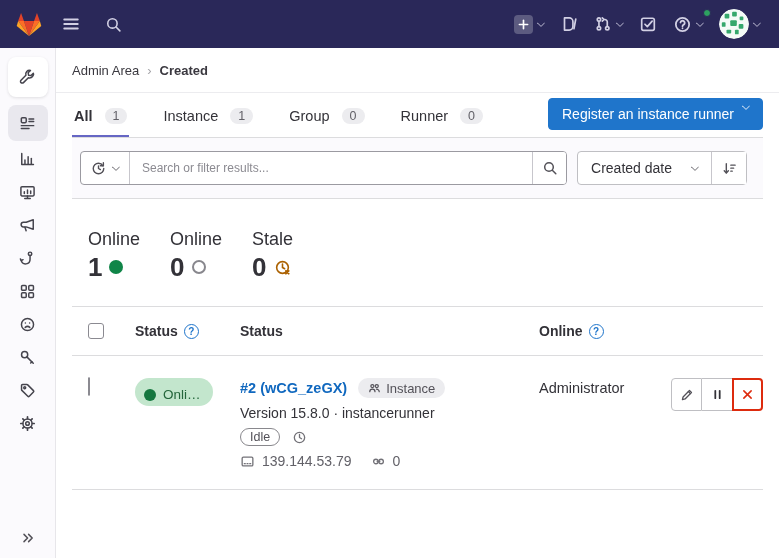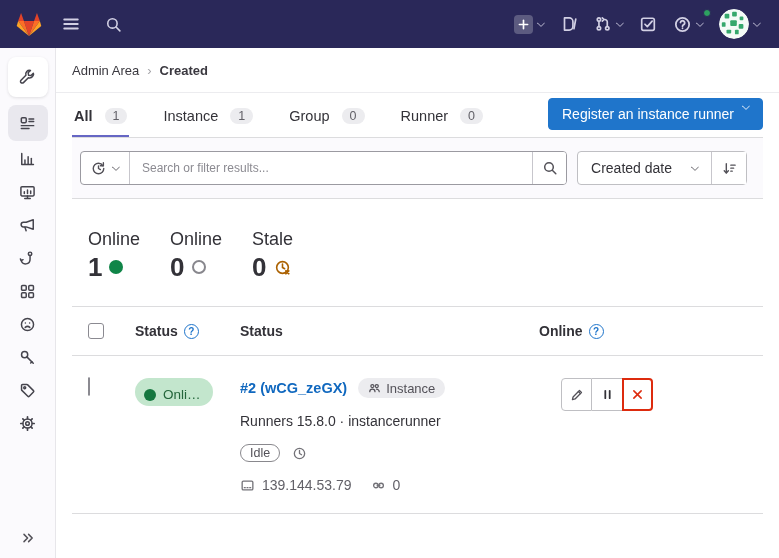--- a/index.html
+++ b/index.html
@@ -83,21 +83,21 @@
   .trow { border-bottom:1px solid #dcdcde; padding:22px 0 20px; }
   .cbx { width:16px; height:16px; border:1.5px solid #8b8a91; border-radius:3px; background:#fff; cursor:pointer; }
   .th .cbx { margin-top:-1px; }
   .help-q { width:15px; height:15px; border:1.5px solid #1f75cb; border-radius:50%; color:#1f75cb;
     font-size:10px; font-weight:700; display:grid; place-items:center; cursor:pointer; flex:none; }
 
   .badge-online { display:inline-flex; align-items:center; gap:7px; background:#c3e6cd; color:#24663b;
     font-size:13.5px; padding:9px 12px 4px 9px; border-radius:14px; cursor:default; }
   .badge-online .dot { width:12px; height:12px; border-radius:50%; background:#15773f; }
 
-  .runner-cell { display:flex; flex-direction:column; gap:15px; padding-right:8px; }
+  .runner-cell { display:flex; flex-direction:column; gap:7px; padding-right:8px; }
   .rline { display:flex; align-items:center; gap:7px; font-size:14px; color:#626168; }
   .runner-link { font-size:14.5px; font-weight:700; color:#1068bf; text-decoration:none; cursor:pointer; }
   .badge-type { display:inline-flex; align-items:center; gap:5px; background:#ececef; color:#535158;
     font-size:13px; padding:2.5px 10px; border-radius:12px; margin-left:4px; }
   .version-line { color:#333238; }
   .badge-idle { border:1px solid #89888d; background:#fff; color:#535158; font-size:12.5px;
     padding:1px 9px; border-radius:11px; margin-right:5px; }
   .gap-left { margin-left:12px; }
 
   .owner-cell { font-size:14.5px; color:#333238; padding-top:2px; }
@@ -449,21 +449,21 @@
               <span class="badge-type">
                 <svg width="13" height="13" viewBox="0 0 16 16" class="dkicon">
                   <circle cx="5.4" cy="5" r="1.9"></circle>
                     <path d="M2.2 12a3.2 3.2 0 0 1 6.4 0"></path>
                   <circle cx="10.8" cy="5" r="1.9"></circle>
                     <path d="M10.4 8.9a3.2 3.2 0 0 1 3.4 3.1"></path>
                 </svg>
                 <span>Instance</span>
               </span>
             </div>
-            <div class="rline version-line">Runners 15.8.0 · instancerunner</div>
+            <div class="rline version-line">Version 15.8.0 · instancerunner</div>
             <div class="rline">
               <span class="badge-idle">Idle</span>
               <svg width="15" height="15" viewBox="0 0 16 16" class="gicon">
                 <circle cx="8" cy="8" r="5.5"></circle>
                   <path d="M8 4.8V8l2.2 1.3"></path>
               </svg>
             </div>
             <div class="rline">
               <svg width="15" height="15" viewBox="0 0 16 16" class="gicon">
                 <rect x="2.3" y="3.3" width="11.4" height="9.4" rx="1.3"></rect>
@@ -474,20 +474,21 @@
               <span>139.144.53.79</span>
               <svg class="gap-left" width="15" height="15" viewBox="0 0 16 16" class2="gicon" style="stroke:#737278;fill:none;stroke-width:1.4;stroke-linecap:round">
                 <circle cx="5.2" cy="8" r="2.4"></circle>
                   <circle cx="10.8" cy="8" r="2.4"></circle>
                   <line x1="6.6" y1="8" x2="9.4" y2="8"></line>
               </svg>
               <span>0</span>
             </div>
           </div>
 
+          <div class="owner-cell pad-owner">Administrator</div>
 
           <div class="actions-cell">
             <div class="btn-group">
               <button class="icon-btn first">
                 <svg width="14" height="14" viewBox="0 0 16 16" class="dkicon">
                   <path d="M2.8 13.2l.7-3 7.3-7.3 2.3 2.3-7.3 7.3z"></path>
                     <line x1="9.6" y1="4.1" x2="11.9" y2="6.4"></line>
                 </svg>
               </button>
               <button class="icon-btn mid">

